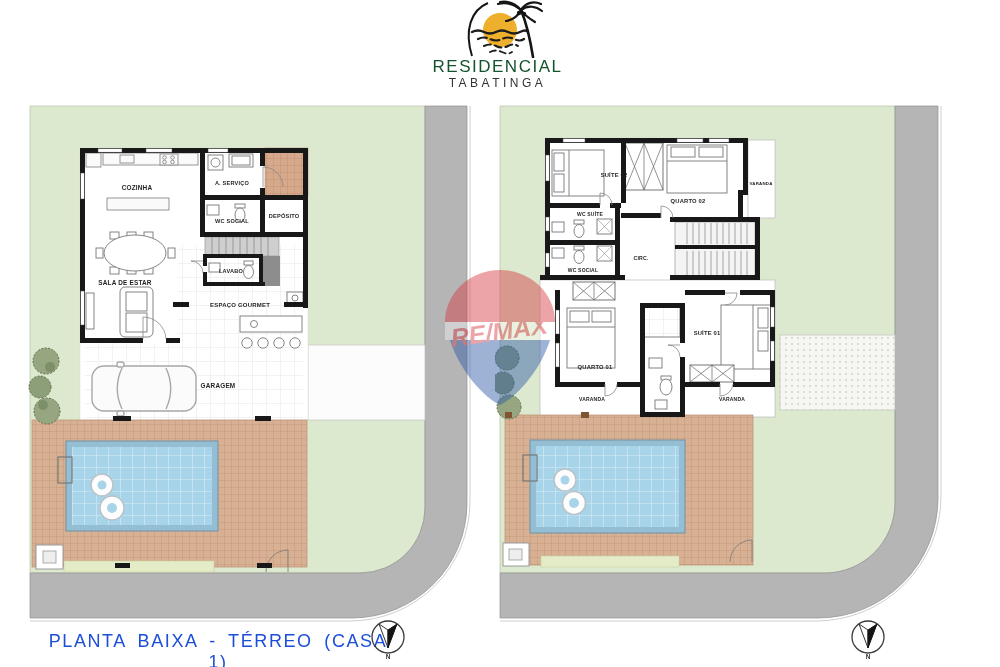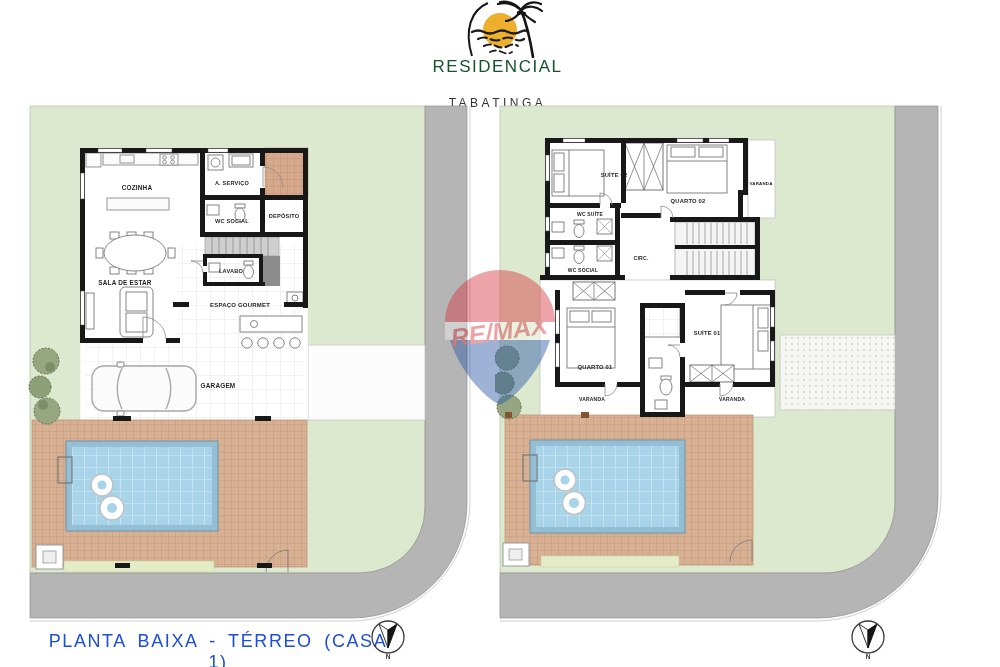--- a/index.html
+++ b/index.html
@@ -1,21 +1,21 @@
 <!DOCTYPE html>
 <html><head>
 <meta charset="utf-8">
 <style>
   html,body{margin:0;padding:0;background:#fff;}
   .page{position:relative;width:1000px;height:667px;background:#fff;overflow:hidden;
         font-family:"Liberation Sans",sans-serif;}
   .logo{position:absolute;left:400px;top:0;width:195px;text-align:center;}
   .logo svg{display:block;margin:0 auto;}
   .logo-title{font-size:17px;letter-spacing:1.5px;color:#14532d;font-weight:400;line-height:18px;}
-  .logo-sub{font-size:12px;letter-spacing:3.5px;color:#333;font-weight:400;line-height:14px;margin-top:20px;}
+  .logo-sub{font-size:12px;letter-spacing:3.5px;color:#333;font-weight:400;line-height:14px;}
   .plan{position:absolute;top:95px;}
   #plan1{left:0;}
   #plan2{left:495px;}
   .caption{position:absolute;top:631px;width:360px;text-align:center;font-size:18px;
            color:#1d4ed8;letter-spacing:1.6px;word-spacing:5px;}
   #cap1{left:38px;}
   #cap2{left:498px;}
   .compass{position:absolute;top:617px;}
   #comp1{left:366px;}
   #comp2{left:846px;}

